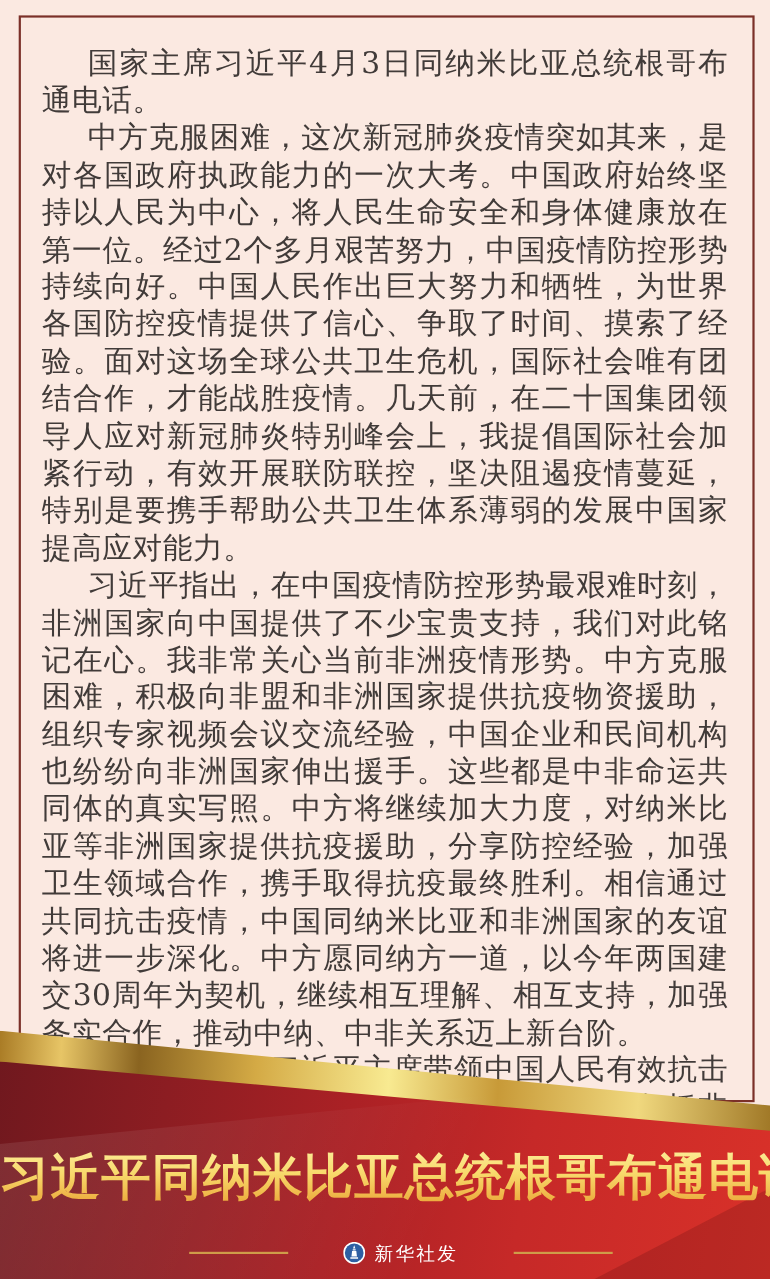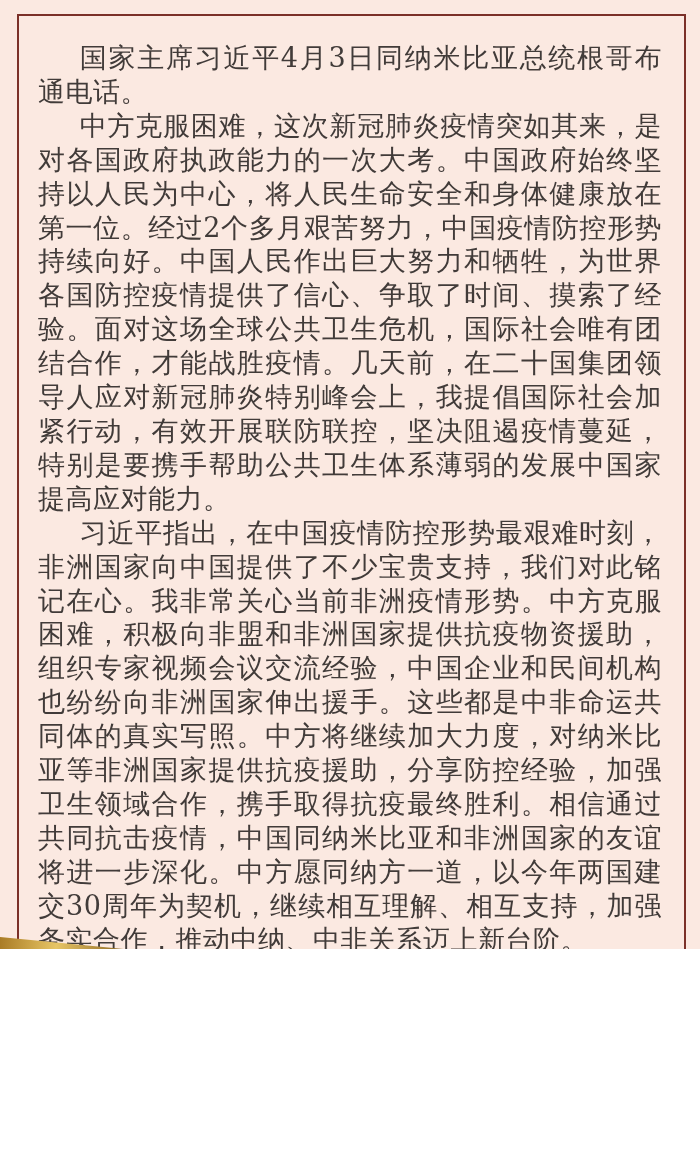--- a/index.html
+++ b/index.html
@@ -1,18 +1,18 @@
 <!DOCTYPE html>
 <html><head>
 <meta charset="utf-8">
 <style>
   html,body{margin:0;padding:0;}
   .canvas{
     position:relative;
-    width:700px;height:949px;
+    width:700px;height:1163px;
     background:#fbe9e1;
     overflow:hidden;
     font-family:"DejaVu Serif","Liberation Serif",serif;
   }
   .frame{
     position:absolute;
     left:17px;top:14px;
     width:669px;height:988px;
     box-sizing:border-box;
     border:2px solid #7b3028;

